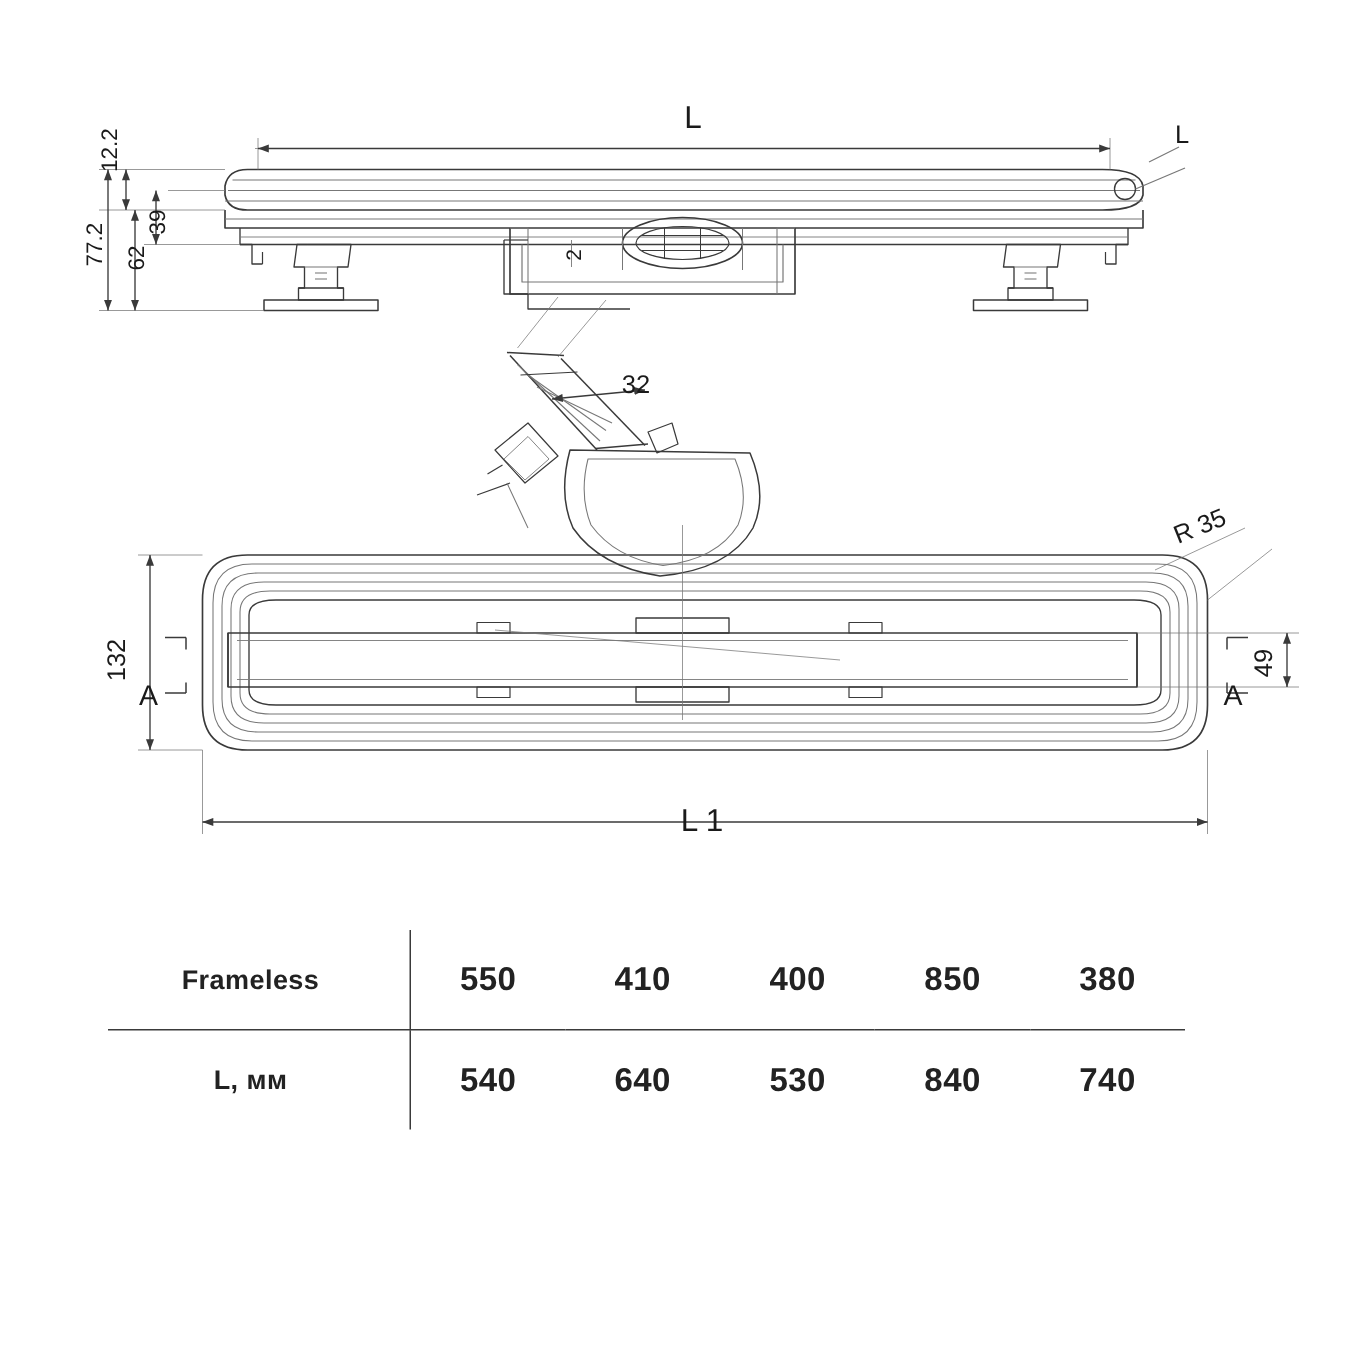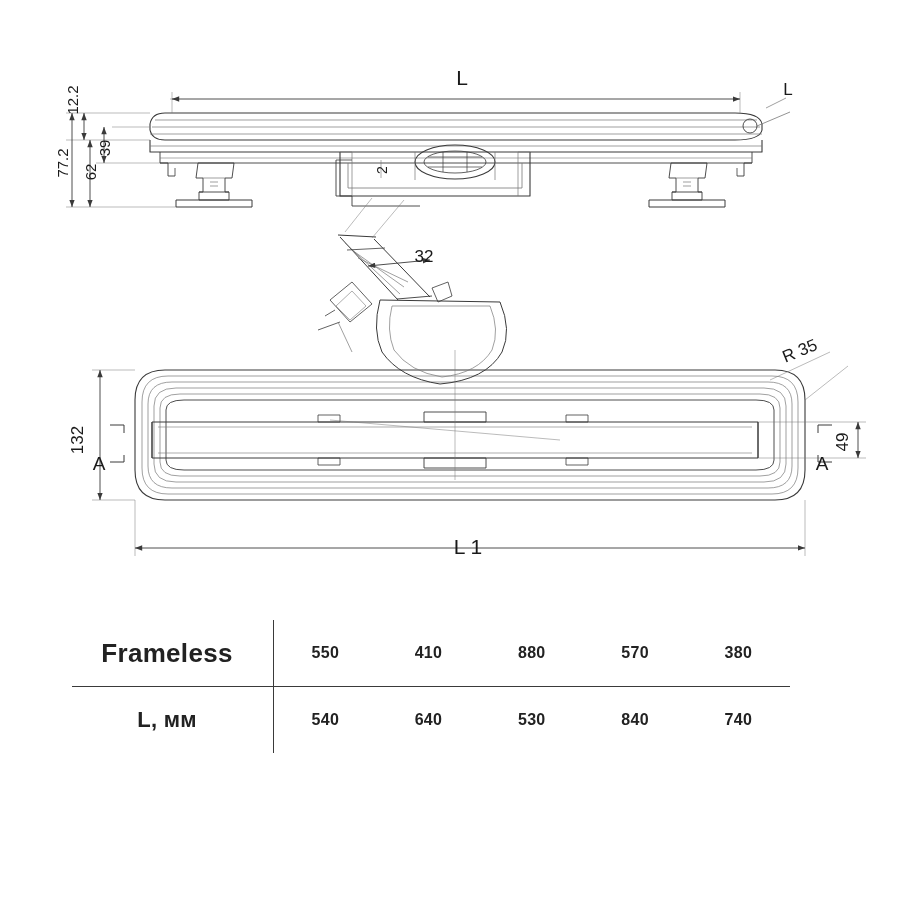--- a/index.html
+++ b/index.html
@@ -30,35 +30,35 @@
   }
   table.spec {
     border-collapse: collapse;
     width: 100%;
     table-layout: fixed;
   }
   table.spec td {
     border-bottom: 1.6px solid #3a3a3a;
     height: 64px;
     text-align: center;
-    font-size: 16px;
+    font-size: 22px;
     font-weight: 700;
     color: #222;
     letter-spacing: 0.3px;
   }
   table.spec tr:last-child td { border-bottom: none; }
   table.spec td.rowhead {
     width: 188px;
     border-right: 1.6px solid #3a3a3a;
-    font-size: 22px;
+    font-size: 18px;
     font-weight: 700;
     text-align: center;
     padding-right: 12px;
   }
-  table.spec tr:first-child td.rowhead { font-size: 26px; }
+  table.spec tr:first-child td.rowhead { font-size: 18px; }
 </style>
 </head>
 <body>
 
 <div id="sheet">
 <svg width="900" height="900" viewBox="0 0 900 900">
   <defs>
     <marker id="ar" markerWidth="9" markerHeight="9" refX="8" refY="3" orient="auto" markerUnits="strokeWidth">
       <path d="M0,0 L8,3 L0,6 z" fill="#3a3a3a"></path>
     </marker>
@@ -240,22 +240,22 @@
 </svg>
 </div>
 
 <div class="tbl">
   <table class="spec">
     <tbody>
       <tr>
         <td class="rowhead">Frameless</td>
         <td>550</td>
         <td>410</td>
-        <td>880</td>
-        <td>570</td>
+        <td>400</td>
+        <td>850</td>
         <td>380</td>
       </tr>
       <tr>
         <td class="rowhead">L, мм</td>
         <td>540</td>
         <td>640</td>
         <td>530</td>
         <td>840</td>
         <td>740</td>
       </tr>

